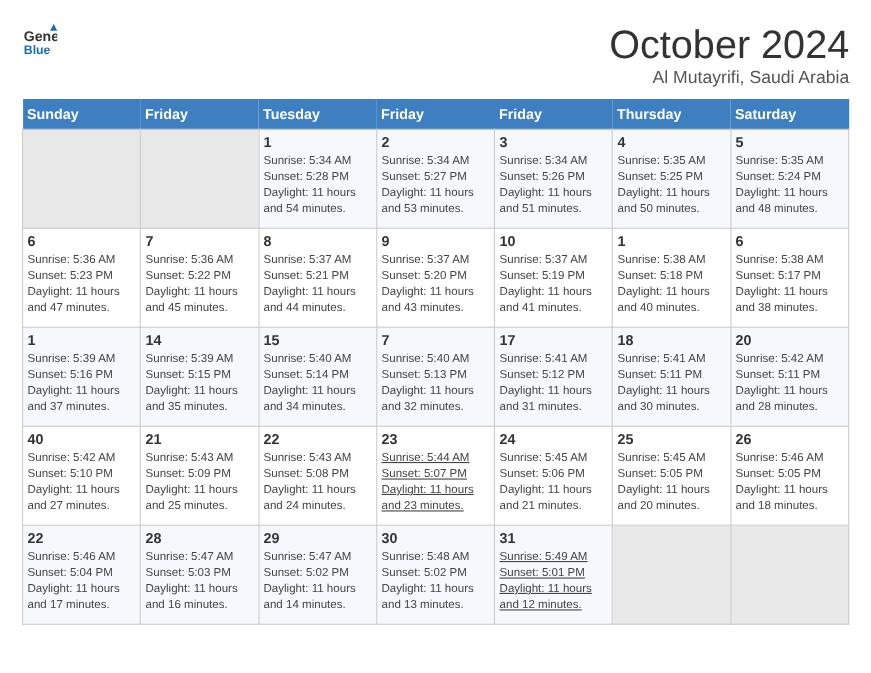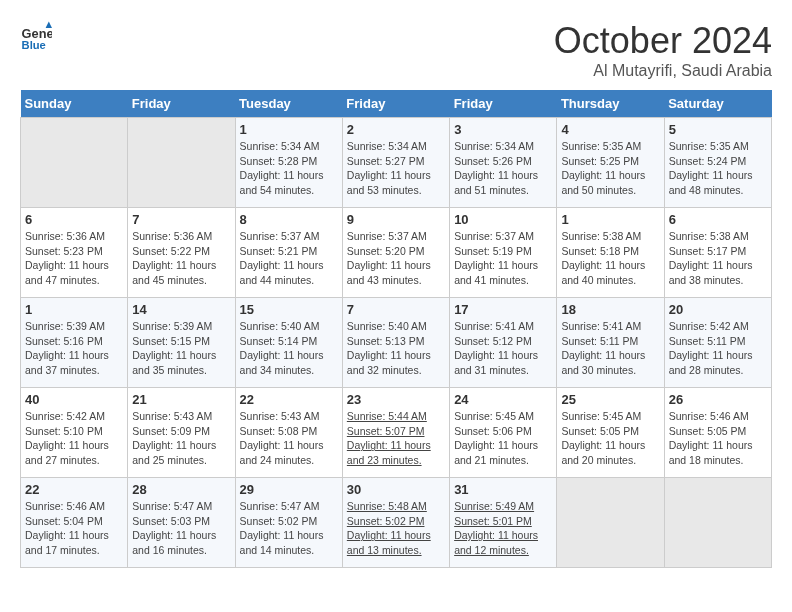--- a/index.html
+++ b/index.html
@@ -290,21 +290,21 @@
 Daylight: 11 hours and 16 minutes.</div>
         </td>
         <td>
           <span class="day-num">29</span>
           <div class="day-info" style="white-space: pre-line;">Sunrise: 5:47 AM
 Sunset: 5:02 PM
 Daylight: 11 hours and 14 minutes.</div>
         </td>
         <td>
           <span class="day-num">30</span>
-          <div class="day-info" style="white-space: pre-line; text-decoration: underline;">Sunrise: 5:48 AM
+          <div class="day-info" style="white-space: pre-line;">Sunrise: 5:48 AM
 Sunset: 5:02 PM
 Daylight: 11 hours and 13 minutes.</div>
         </td>
         <td>
           <span class="day-num">31</span>
           <div class="day-info" style="white-space: pre-line; text-decoration: underline;">Sunrise: 5:49 AM
 Sunset: 5:01 PM
 Daylight: 11 hours and 12 minutes.</div>
         </td>
         <td class="empty-cell"></td>

